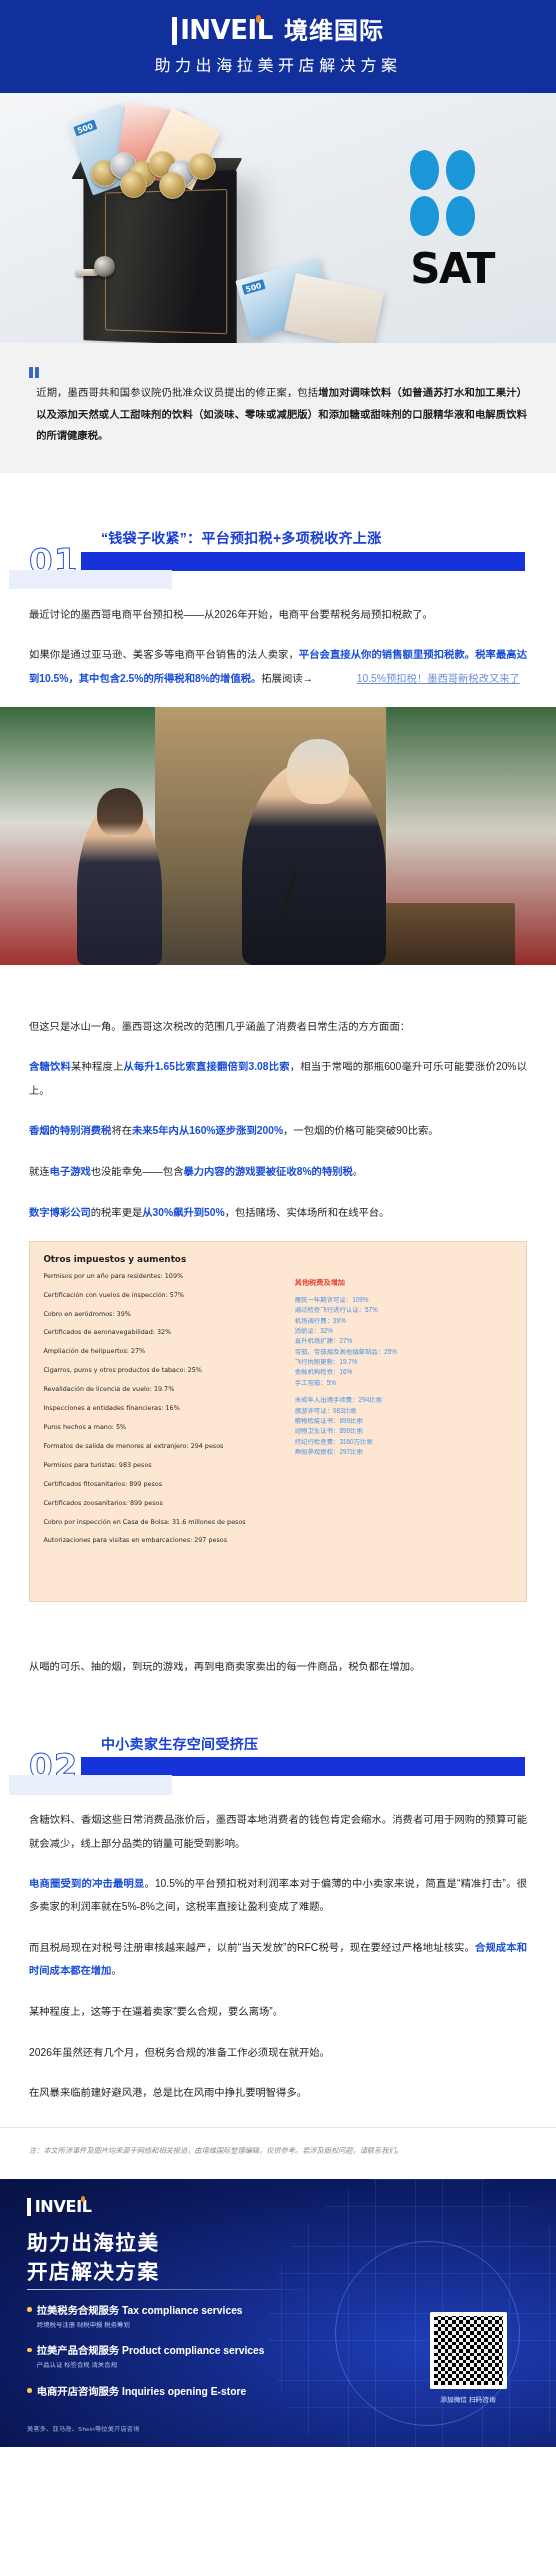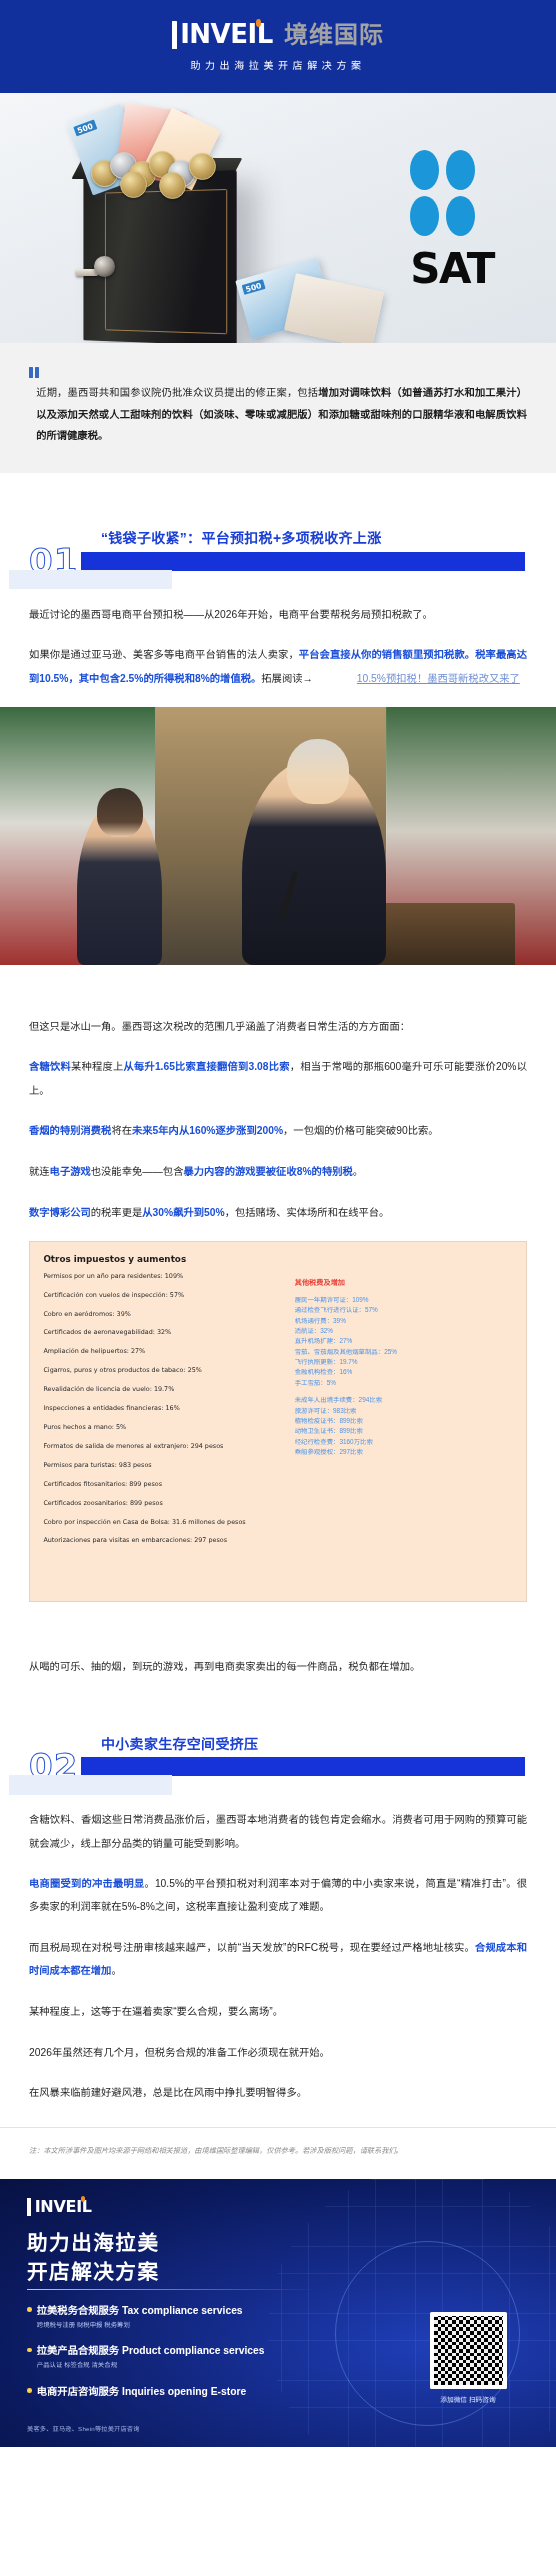--- a/index.html
+++ b/index.html
@@ -29,24 +29,24 @@
   }
   .logo-word {
     color:#fff; font-size:26px; font-weight:800; letter-spacing:-0.5px;
     line-height:26px; position:relative; font-family:"DejaVu Sans",sans-serif;
   }
   .logo-dot {
     position:absolute; width:5.7px; height:7.7px; background:#f08a22;
     border-radius:50%; top:-2.1px; right:11.3px;
   }
   .logo-cn {
-    color:#a3a3a3; font-size:24px; font-weight:700; letter-spacing:1px; line-height:26px;
+    color:#ffffff; font-size:24px; font-weight:700; letter-spacing:1px; line-height:26px;
   }
   .brand-sub {
-    color:#fff; font-size:10px; letter-spacing:4.6px; font-weight:500;
+    color:#fff; font-size:16px; letter-spacing:4.6px; font-weight:500;
   }
 
   
   .hero {
     position:relative; width:556px; height:250px;
     background:linear-gradient(160deg,#f4f6f8 0%,#e9edf1 45%,#dfe5ea 100%);
     overflow:hidden;
   }
   .hero-safe {
     position:absolute; left:80px; bottom:0; width:155px; height:170px;

